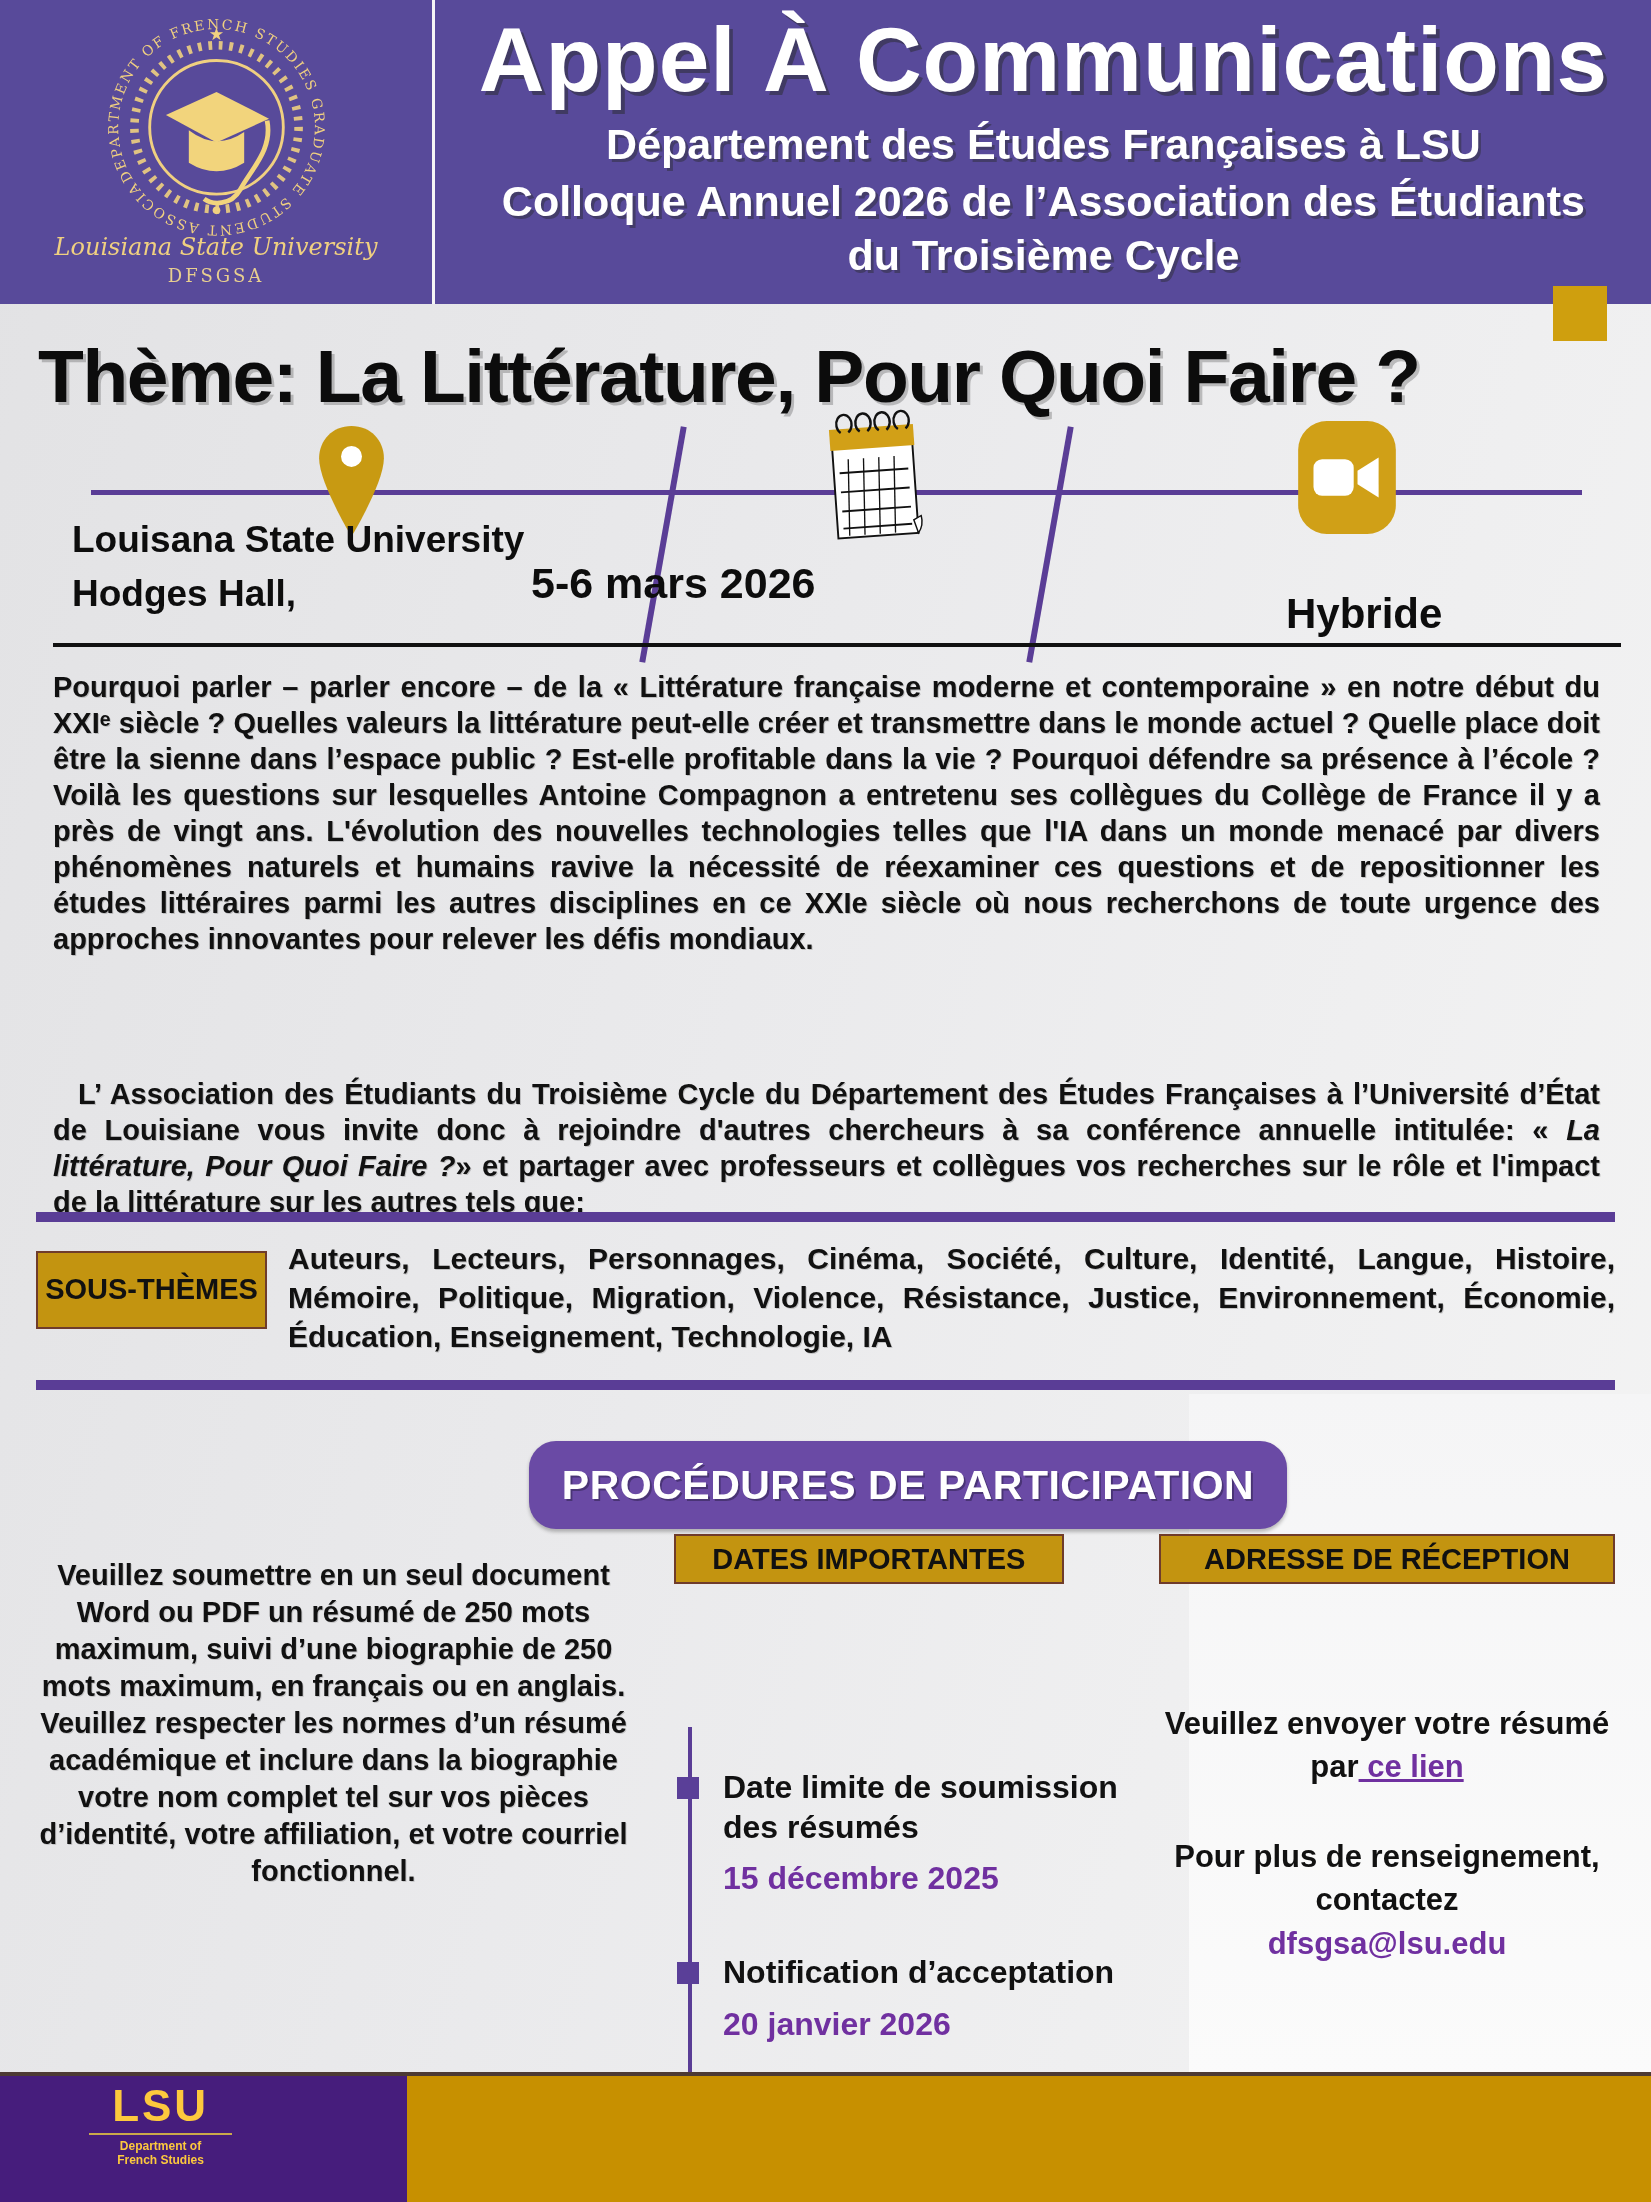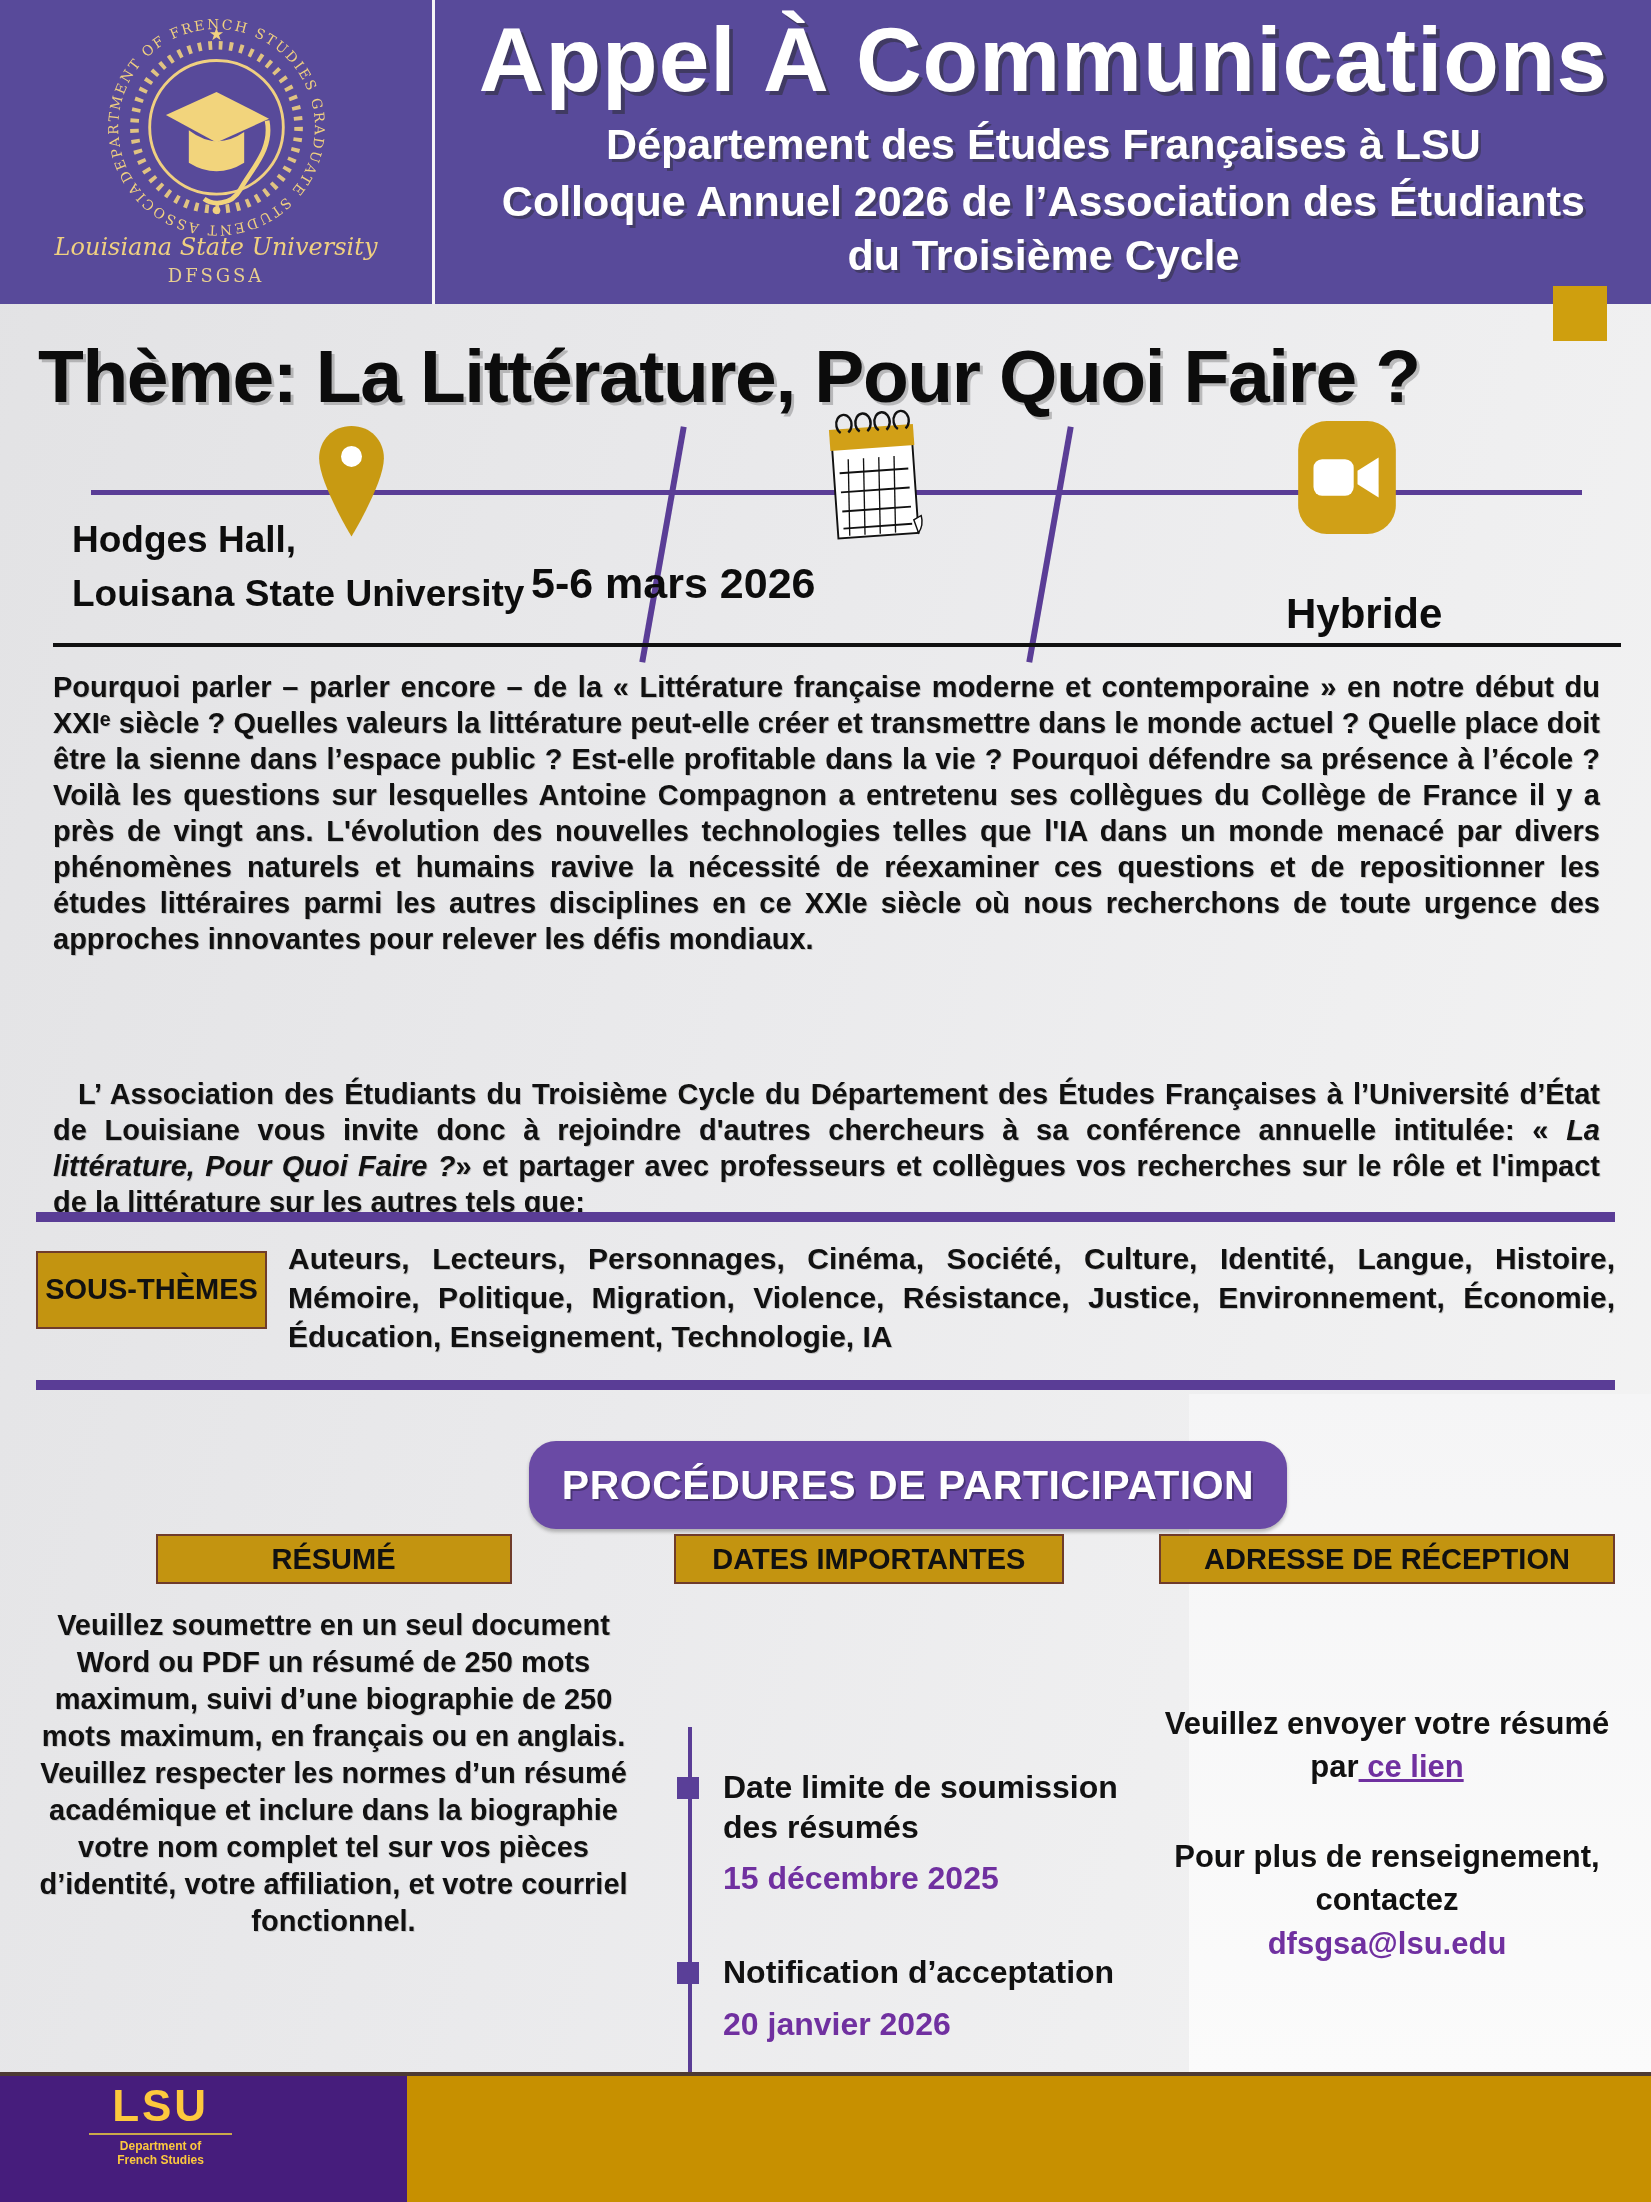--- a/index.html
+++ b/index.html
@@ -138,22 +138,22 @@
     <div class="slant-divider sd1"></div>
     <div class="slant-divider sd2"></div>
 
     <div class="pin-wrap">
       <svg class="icon" width="73" height="143" viewBox="0 0 76 150">
         <path d="M38,2 C18,2 4,17 4,36 C4,62 38,118 38,118 C38,118 72,62 72,36 C72,17 58,2 38,2 Z" fill="#c89a12"></path>
         <circle cx="38" cy="34" r="11" fill="#fff"></circle>
       </svg>
     </div>
     <div class="loc-text">
+      <div>Louisana State University</div>
       <div>Hodges Hall,</div>
-      <div>Louisana State University</div>
     </div>
 
     <div class="cal-wrap">
       <svg class="icon" width="115" height="153" viewBox="0 0 120 160">
         <g transform="rotate(-4 60 80)">
           <rect x="18" y="28" width="84" height="112" fill="#ffffff" stroke="#111" stroke-width="2"></rect>
           <path d="M102,140 q6,-8 4,-18 l-8,4 Z" fill="#fff" stroke="#111" stroke-width="1.5"></path>
           <rect x="16" y="26" width="88" height="22" fill="#d2a017"></rect>
           <g stroke="#111" stroke-width="2.5" fill="none">
             <path d="M28,30 a8,10 0 1 1 8,0"></path>
@@ -200,21 +200,20 @@
   </div>
   <div class="purple-rule rule2"></div>
 
   <div class="proc-banner">
     <span>PROCÉDURES DE PARTICIPATION</span>
   </div>
 
   <div class="proc-cols">
 
     <div class="col col-resume">
-      <div class="col-head">RÉSUMÉ</div>
       <div class="resume-body">
         <p>Veuillez soumettre en un seul document Word ou PDF un résumé de 250 mots maximum, suivi d’une biographie de 250 mots maximum, en français ou en anglais.</p>
         <p>Veuillez respecter  les normes d’un résumé académique et inclure dans la biographie votre nom complet tel sur vos pièces d’identité, votre affiliation, et votre courriel fonctionnel.</p>
       </div>
     </div>
 
     <div class="col col-dates">
       <div class="col-head">DATES IMPORTANTES</div>
       <div class="dates-body">
         <div class="date-item">

